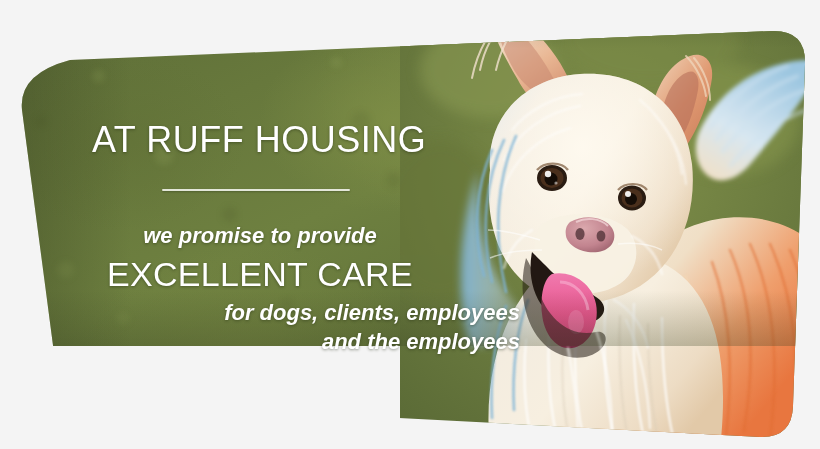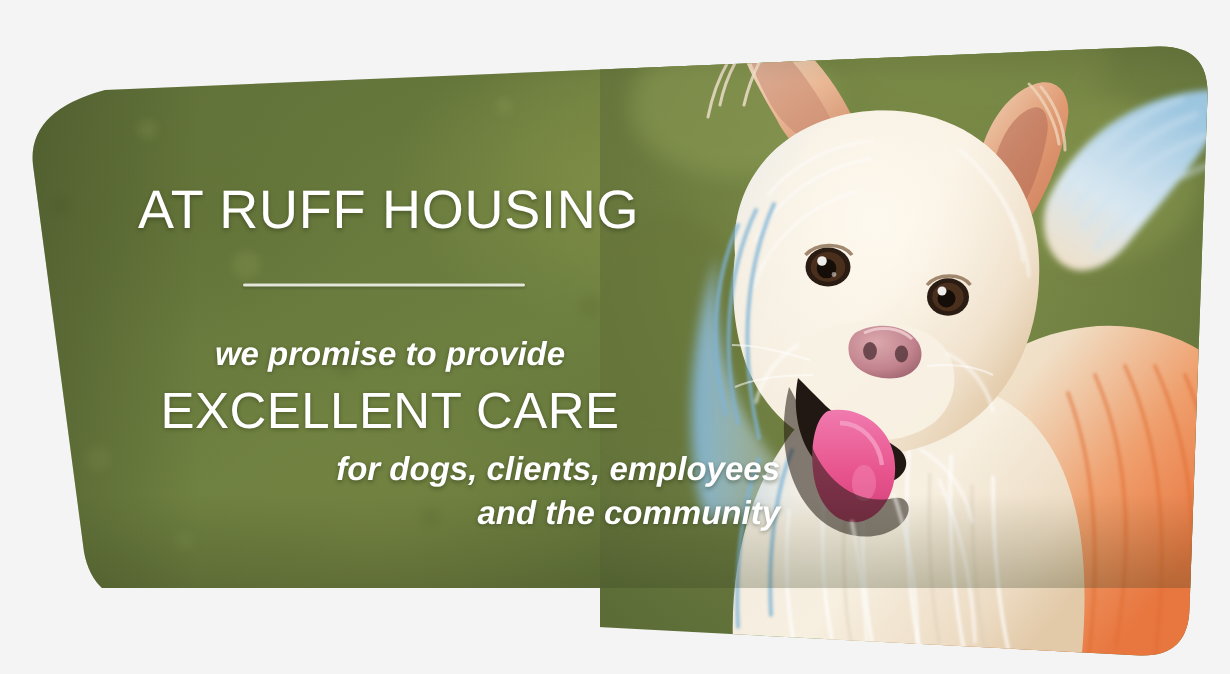--- a/index.html
+++ b/index.html
@@ -6,21 +6,21 @@
   body{
     width:820px;height:449px;overflow:hidden;
     background:#f4f4f4;
     font-family:"Liberation Sans",sans-serif;
     -webkit-font-smoothing:antialiased;
   }
   #stage{position:relative;width:820px;height:449px;background:#f4f4f4;}
 
   
   #banner{
-    position:absolute;left:0;top:0;width:820px;height:392px;
+    position:absolute;left:0;top:0;width:820px;height:346px;
     clip-path:url(#bannerClip);
     -webkit-clip-path:url(#bannerClip);
   }
   
   .grass{
     position:absolute;inset:0;
     background:
       radial-gradient(ellipse 220px 150px at 395px 120px, rgba(126,142,70,.85) 0%, rgba(126,142,70,0) 62%),
       radial-gradient(ellipse 260px 180px at 250px 360px, rgba(118,134,66,.75) 0%, rgba(118,134,66,0) 65%),
       radial-gradient(ellipse 180px 130px at 120px 140px, rgba(96,112,54,.55) 0%, rgba(96,112,54,0) 70%),
@@ -356,17 +356,17 @@
     <div class="txt" id="headline">AT RUFF HOUSING</div>
 
     <div id="divider"></div>
 
     <div class="txt" id="sub2">EXCELLENT CARE</div>
 
     <div class="txt" id="sub1">we promise to provide</div>
 
     <div class="txt" id="sub3">
       <span>for dogs, clients, employees</span>
-      <span>and the community</span>
+      <span>and the employees</span>
     </div>
 
   </div>
 </div>
 
 </body></html>

